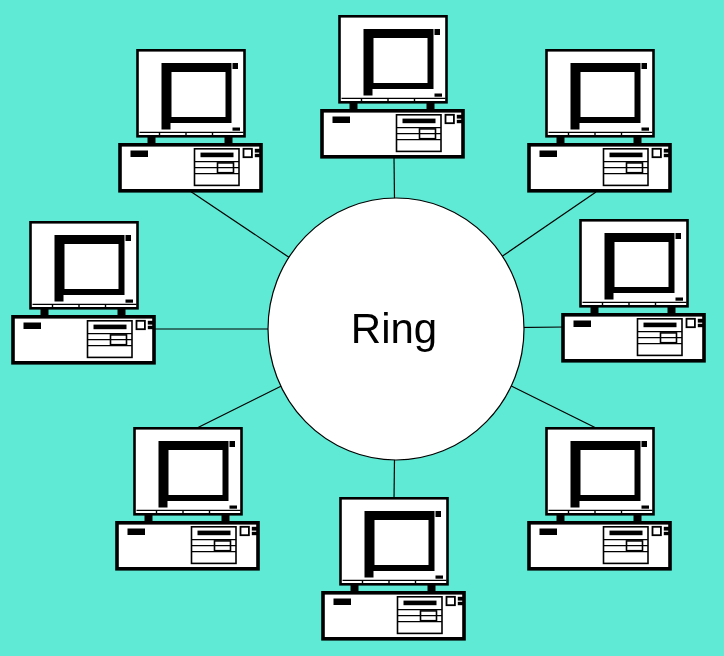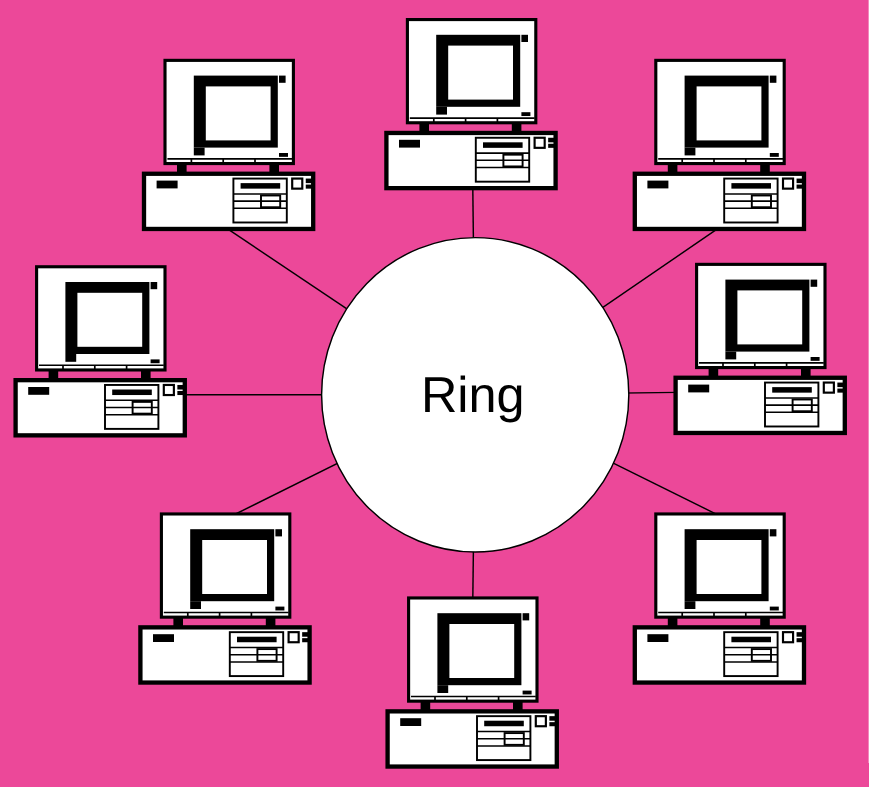--- a/index.html
+++ b/index.html
@@ -1,20 +1,20 @@
 <!DOCTYPE html>
 <html><head>
 <meta charset="utf-8">
 <style>
   html, body { margin: 0; padding: 0; background: #ffffff; }
   #canvas {
     position: relative;
     width: 724px;
     height: 656px;
-    background: #ec4899;
+    background: #5eead4;
     overflow: hidden;
     font-family: "Liberation Sans", sans-serif;
     text-decoration: underline;
   }
   #topology-svg { display: block; width: 724px; height: 656px; }
   .ring-label {
     font-family: "Liberation Sans", sans-serif;
     fill: #000000;
     text-anchor: middle;
   }

